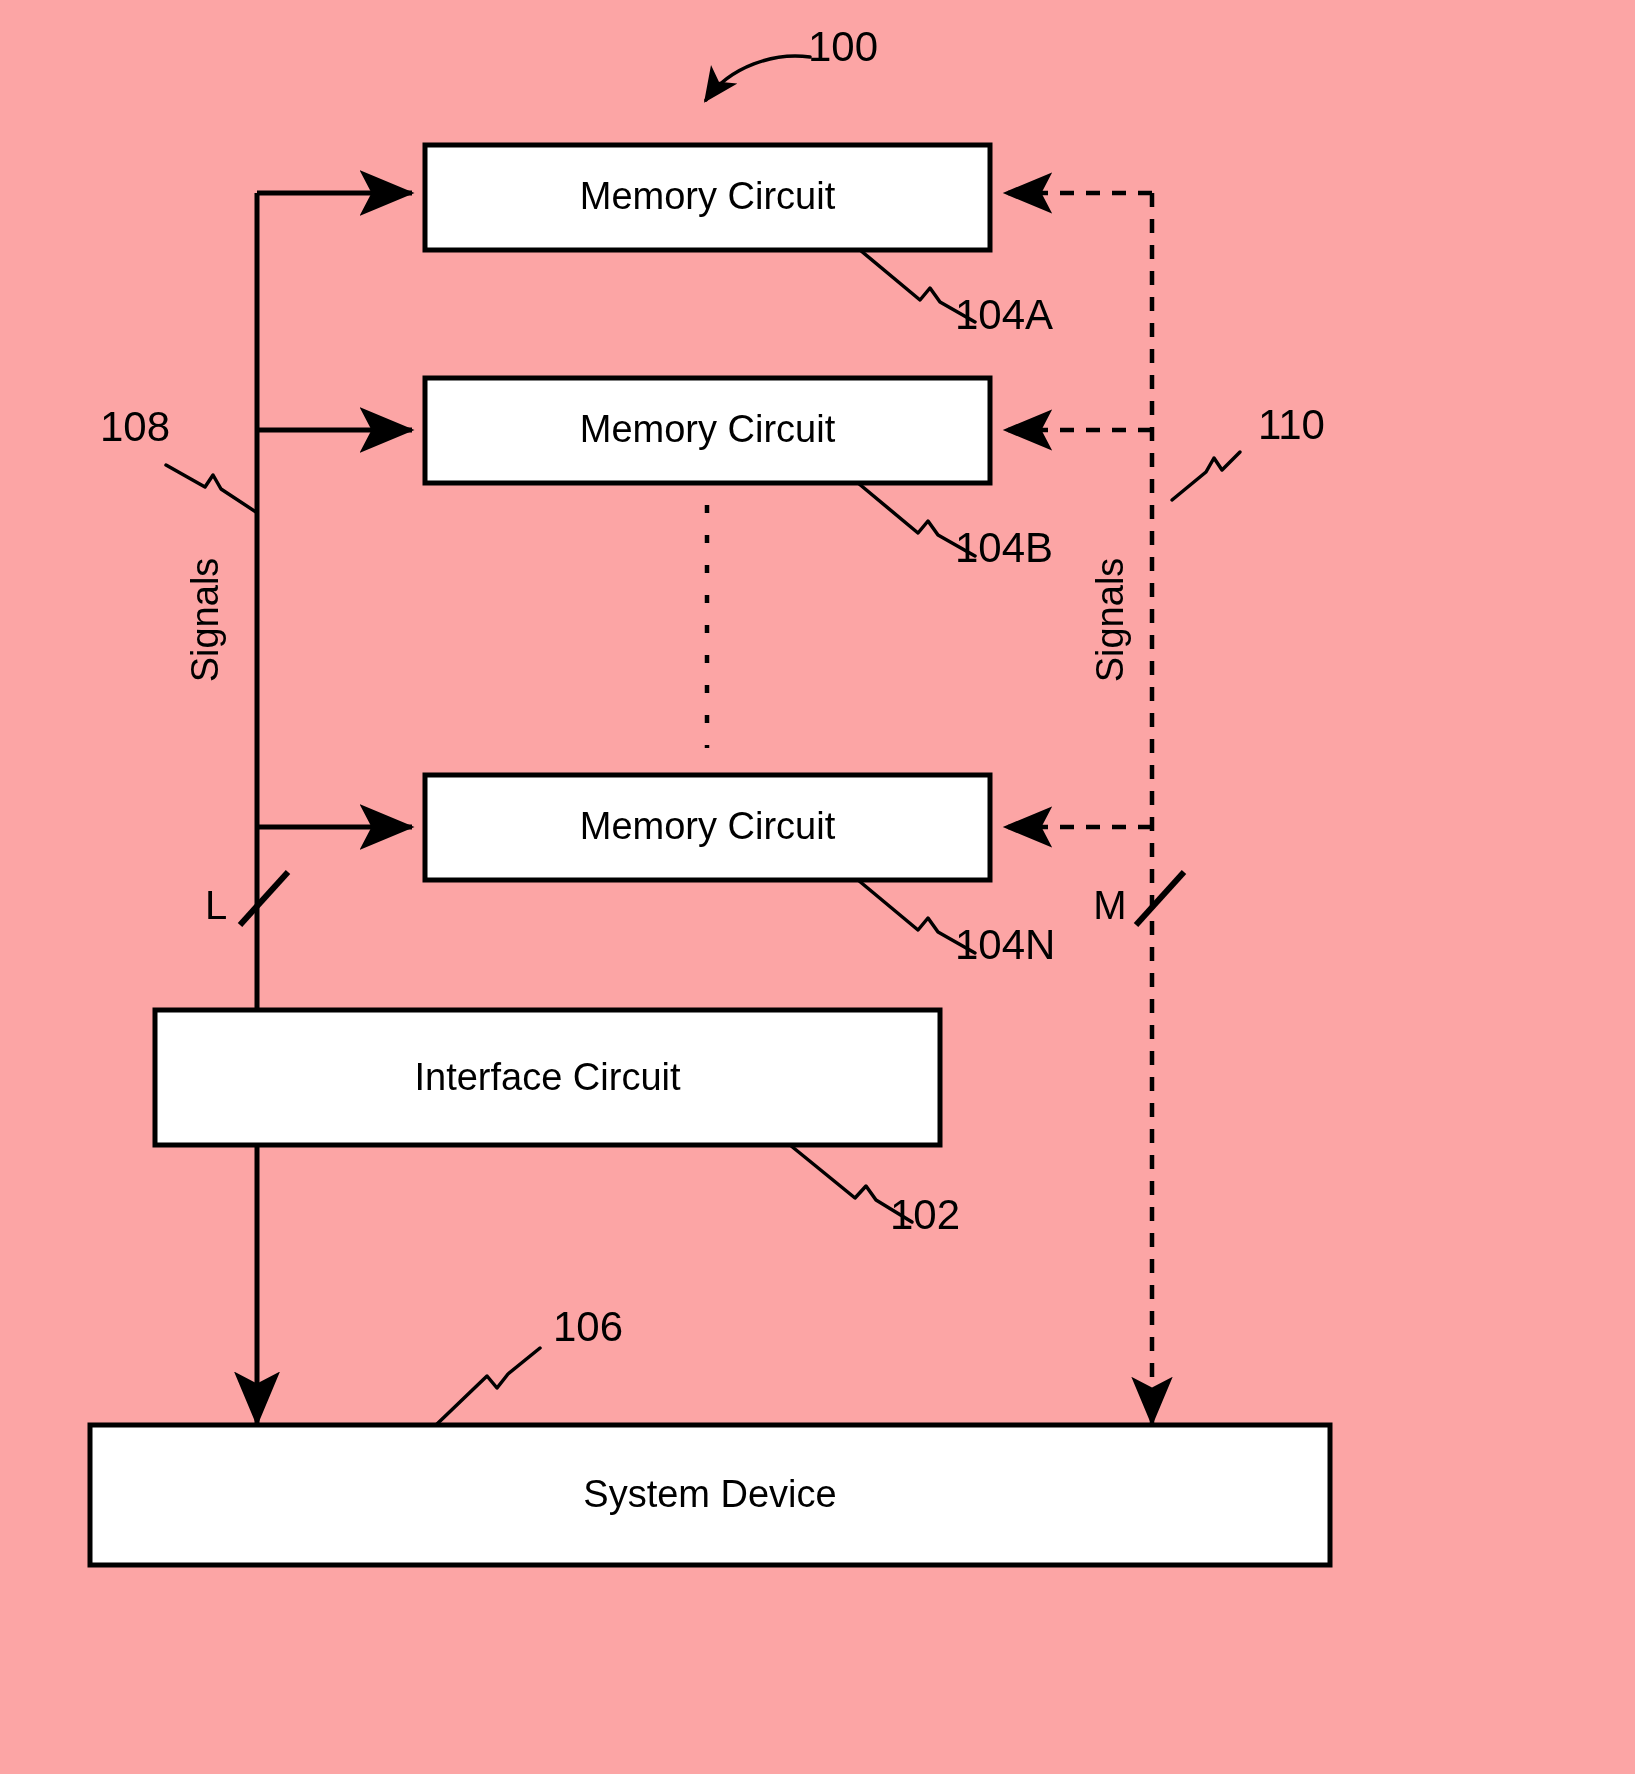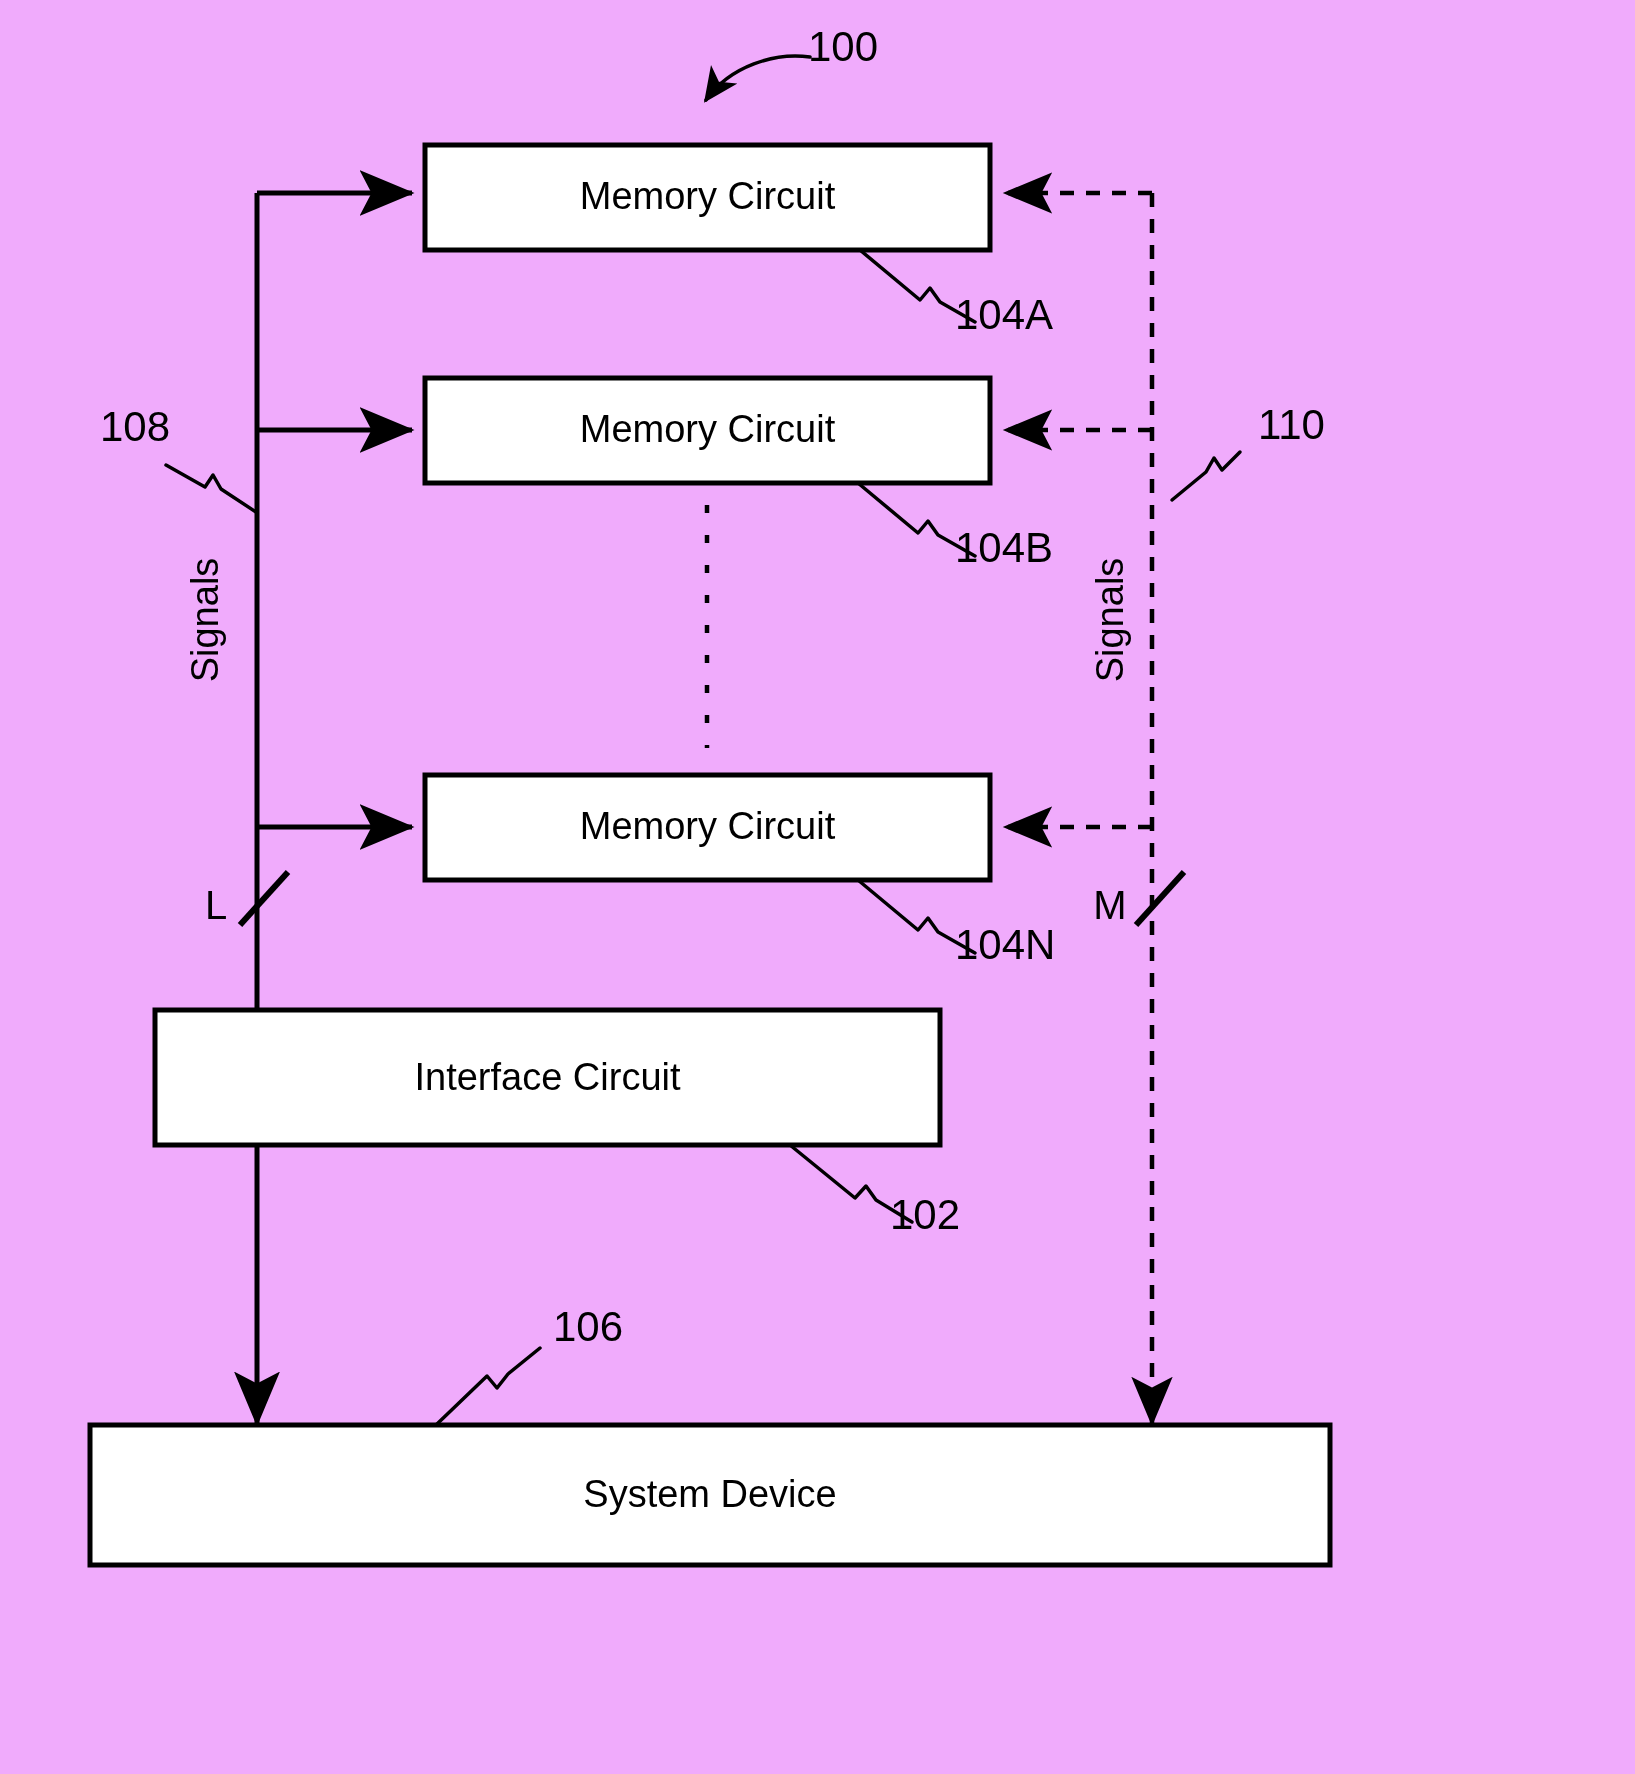--- a/index.html
+++ b/index.html
@@ -11,21 +11,21 @@
   body {
     width: 1635px;
     height: 1774px;
     overflow: hidden;
     font-family: "Liberation Sans", sans-serif;
   }
   #figure-root {
     position: relative;
     width: 1635px;
     height: 1774px;
-    background: #f0abfc;
+    background: #fca5a5;
   }
   svg#figure-svg {
     position: absolute;
     left: 0;
     top: 0;
     width: 1635px;
     height: 1774px;
     display: block;
   }
   .box-shape {

